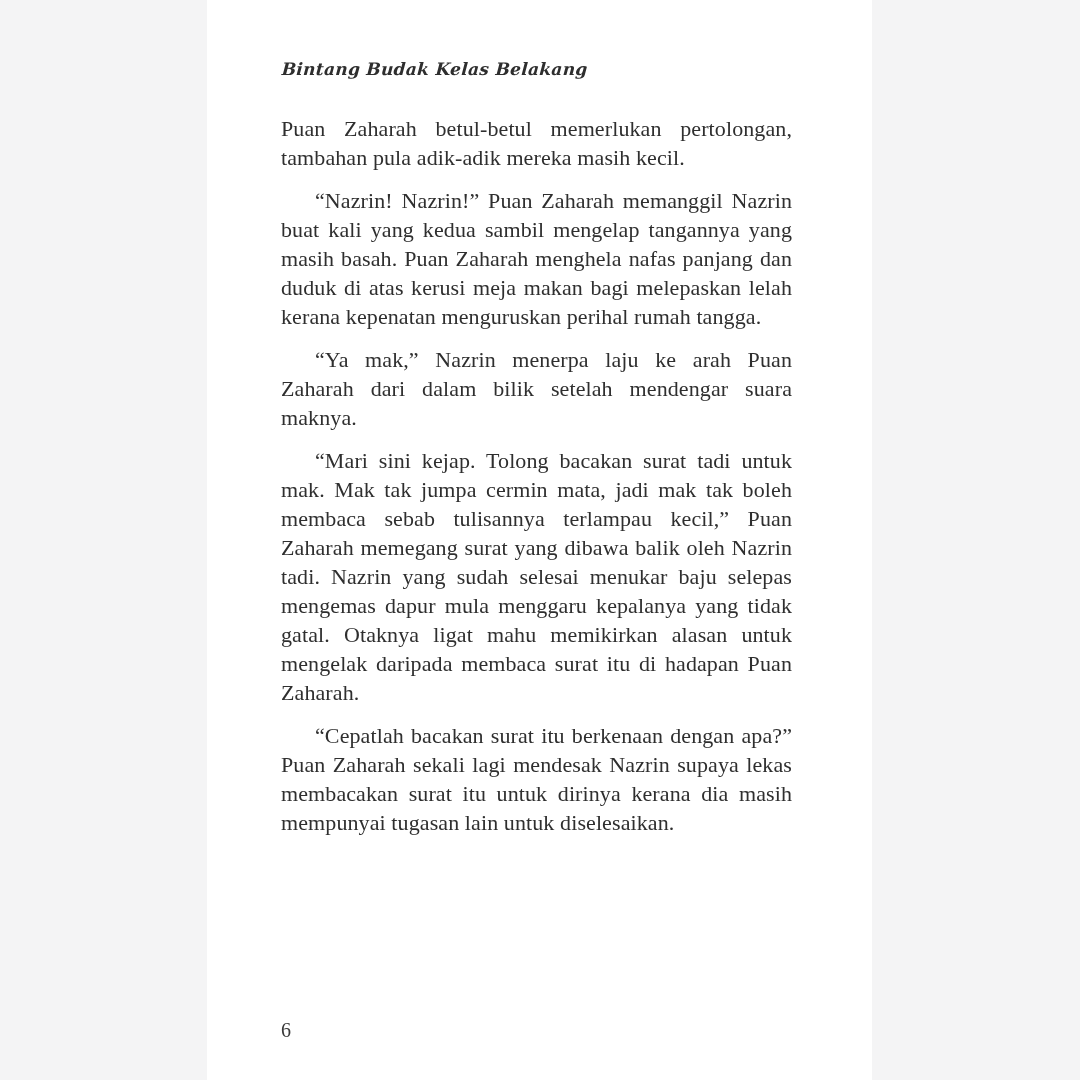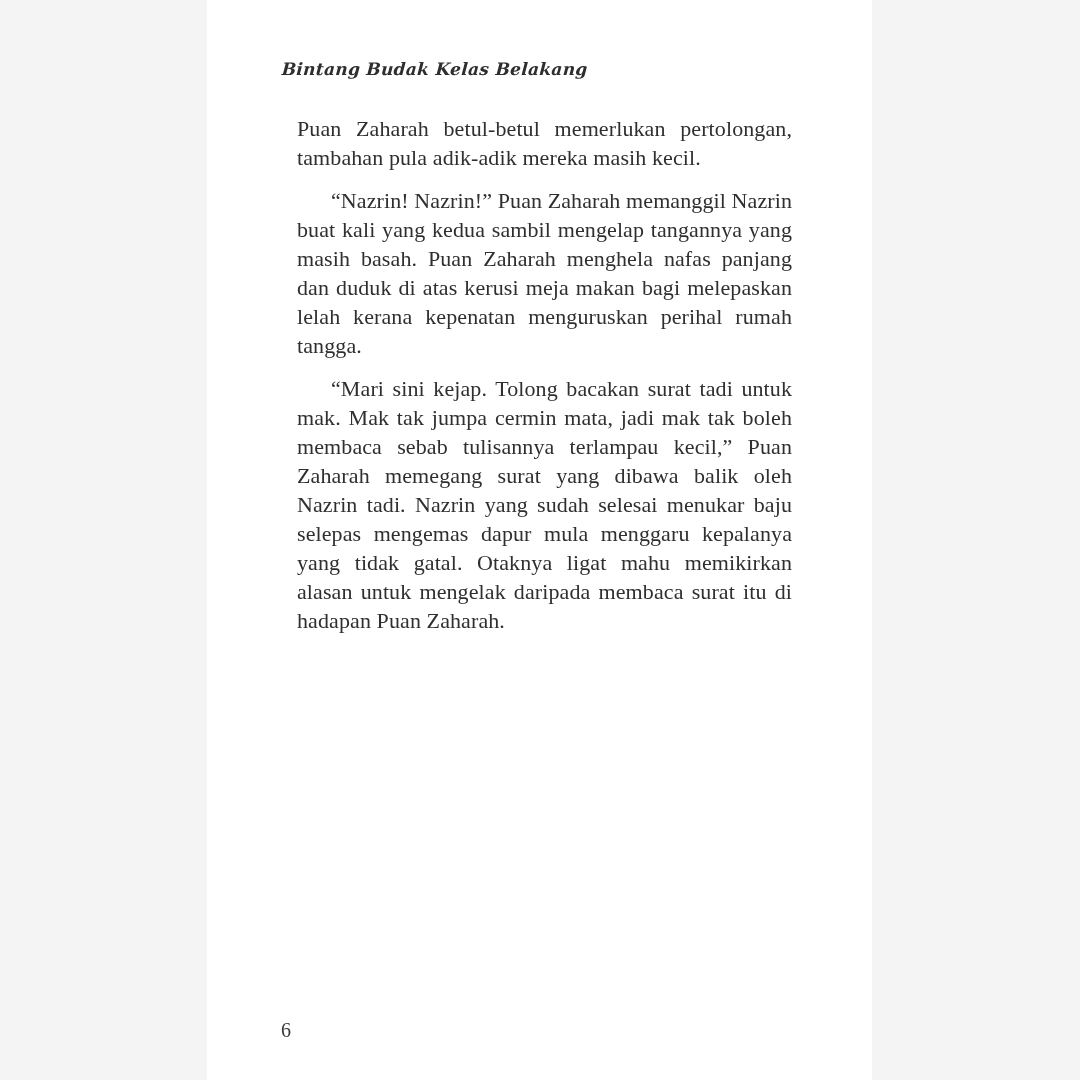--- a/index.html
+++ b/index.html
@@ -31,21 +31,20 @@
     font-size: 17px;
     line-height: 24px;
     letter-spacing: 0.3px;
     color: #2e2e2e;
     transform: skewX(-4deg);
     transform-origin: left bottom;
   }
   .text-column {
     margin-top: 33px;
     color: #2f2f2f;
-    margin-left: 16px;
   }
   .text-column p {
     font-size: 22px;
     line-height: 29px;
     text-align: justify;
     margin-bottom: 14px;
     letter-spacing: 0.1px;
   }
   .text-column p.indent { text-indent: 34px; }
   .page-number {
@@ -59,18 +58,20 @@
 </head>
 <body>
 
 <div class="stage">
   <div class="page">
     <div class="page-inner">
       <div class="running-header">Bintang Budak Kelas Belakang</div>
       <div class="text-column">
           <p>Puan Zaharah betul-betul memerlukan pertolongan, tambahan pula adik-adik mereka masih kecil.</p>
           <p class="indent">“Nazrin! Nazrin!” Puan Zaharah memanggil Nazrin buat kali yang kedua sambil mengelap tangannya yang masih basah. Puan Zaharah menghela nafas panjang dan duduk di atas kerusi meja makan bagi melepaskan lelah kerana kepenatan menguruskan perihal rumah tangga.</p>
+          <p class="indent">“Ya mak,” Nazrin menerpa laju ke arah Puan Zaharah dari dalam bilik setelah mendengar suara maknya.</p>
           <p class="indent">“Mari sini kejap. Tolong bacakan surat tadi untuk mak. Mak tak jumpa cermin mata, jadi mak tak boleh membaca sebab tulisannya terlampau kecil,” Puan Zaharah memegang surat yang dibawa balik oleh Nazrin tadi. Nazrin yang sudah selesai menukar baju selepas mengemas dapur mula menggaru kepalanya yang tidak gatal. Otaknya ligat mahu memikirkan alasan untuk mengelak daripada membaca surat itu di hadapan Puan Zaharah.</p>
+          <p class="indent">“Cepatlah bacakan surat itu berkenaan dengan apa?” Puan Zaharah sekali lagi mendesak Nazrin supaya lekas membacakan surat itu untuk dirinya kerana dia masih mempunyai tugasan lain untuk diselesaikan.</p>
         </div>
       <div class="page-number">6</div>
     </div>
   </div>
 </div>
 
 </body></html>

